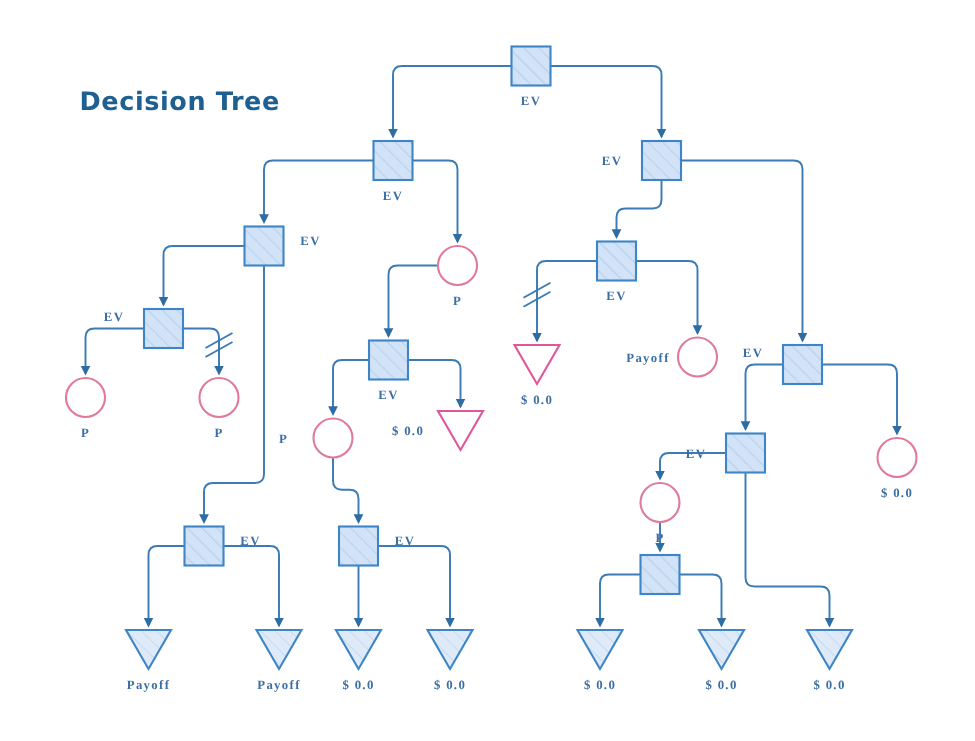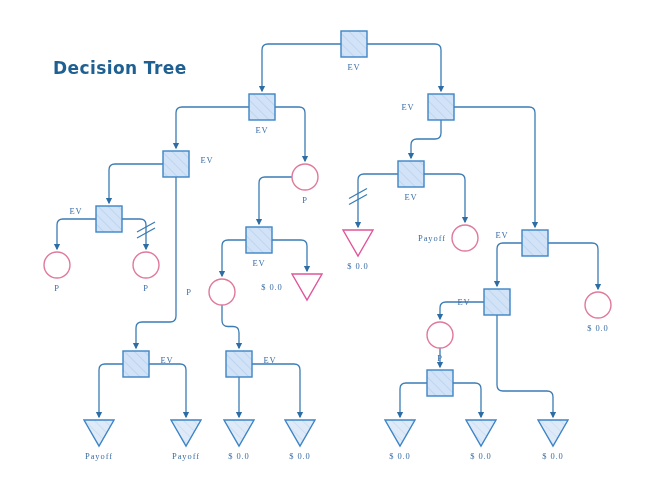--- a/index.html
+++ b/index.html
@@ -37,20 +37,21 @@
   }
   .node-label {
     position: absolute;
     font-family: "Liberation Serif", "DejaVu Serif", serif;
     font-size: 8.5px;
     letter-spacing: 0.9px;
     color: #3b6ea5;
     white-space: nowrap;
     transform: translate(-50%, -50%);
     pointer-events: none;
+    font-weight: bold;
   }
 </style>
 </head>
 <body>
 
 <div id="canvas">
 
   <div class="title-text">Decision Tree</div>
 
   <svg id="diagram-svg" viewBox="0 0 650 494">

